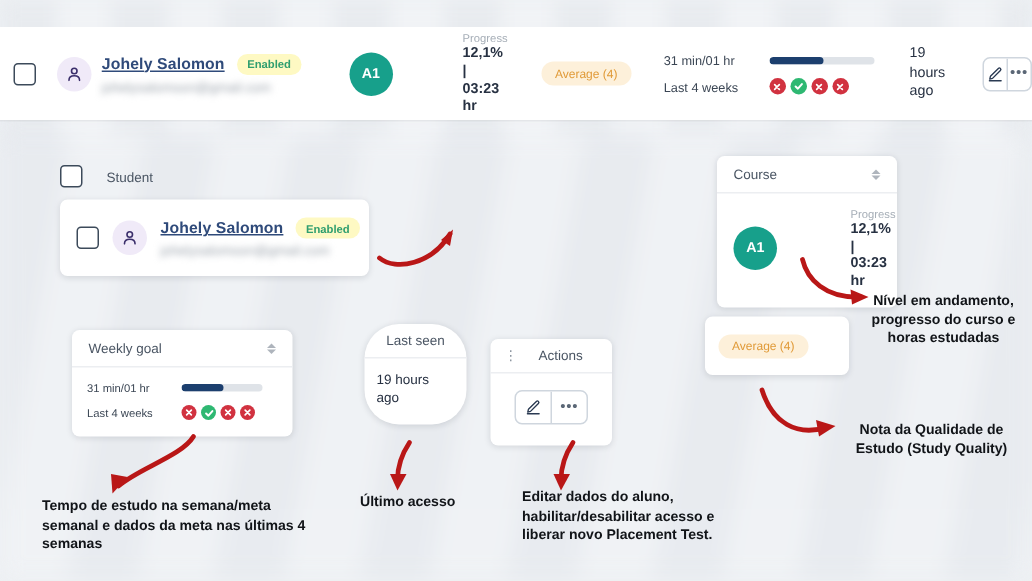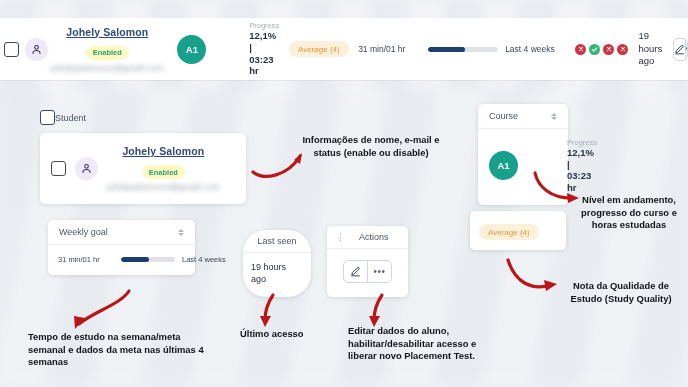--- a/index.html
+++ b/index.html
@@ -38,21 +38,21 @@
   .chk{
     width:13px;height:13px;border:1.6px solid #3c4a5a;border-radius:3px;
     background:#fff;flex:none;
   }
   .avatar{
     width:23px;height:23px;border-radius:50%;
     background:#f0eaf8;display:flex;align-items:center;justify-content:center;flex:none;
   }
   .avatar svg{display:block}
   .nameblk{display:flex;flex-direction:column;gap:3px;}
-  .nameline{display:flex;align-items:center;gap:8px;flex-direction:column;}
+  .nameline{display:flex;align-items:center;gap:8px;}
   .sname{
     font-size:10.5px;font-weight:700;color:#2f4a7a;
     text-decoration:underline;letter-spacing:.1px;white-space:nowrap;
   }
   .badge-enabled{
     font-size:7.5px;color:#2f9e6f;background:#fef9c3;
     padding:2.5px 7px;border-radius:9px;font-weight:600;white-space:nowrap;
   }
   .email-blur{
     font-size:9px;color:#9aa2ab;filter:blur(2.6px);
@@ -63,21 +63,21 @@
     color:#fff;font-size:9.5px;font-weight:700;
     display:flex;align-items:center;justify-content:center;flex:none;
   }
   .prog-blk{display:flex;flex-direction:column;line-height:1.22;margin-left:40px;}
   .prog-cap{font-size:7.5px;color:#a6aeb7;}
   .prog-v{font-size:9.5px;color:#273142;font-weight:700;}
   .badge-avg{
     font-size:8px;color:#e09a38;background:#fdf0da;
     padding:3.5px 9px;border-radius:10px;white-space:nowrap;
   }
-  .goal-blk{display:flex;flex-direction:row;gap:7px;}
+  .goal-blk{display:flex;flex-direction:column;gap:7px;}
   .goal-row{display:flex;align-items:center;gap:13px;}
   .goal-lab{font-size:8.5px;color:#3b4654;white-space:nowrap;min-width:57px;}
   .bar{width:70px;height:5px;border-radius:3px;background:#dfe3e8;overflow:hidden;}
   .bar>i{display:block;height:100%;background:#1c3f6e;border-radius:3px;}
   .dots{display:flex;gap:3px;}
   .dot{width:11px;height:11px;border-radius:50%;display:flex;align-items:center;justify-content:center;}
   .dot.bad{background:#d13240;}
   .dot.ok{background:#2eb872;}
   .dot svg{display:block}
   .seen{font-size:9.5px;color:#273142;line-height:1.3;text-align:left;}
@@ -106,45 +106,45 @@
   }
   .sorticon i.up{border-bottom:3.5px solid #6d7887;}
   .sorticon i.dn{border-top:3.5px solid #6d7887;}
   .card-body{padding:10px 11px;}
 
   
   #card-student{left:40px;top:133px;width:206px;}
   #card-student .card-body{display:flex;align-items:center;gap:9px;padding:12px 11px;}
   #hdr-student{
     position:absolute;left:40px;top:110px;width:206px;
-    display:flex;align-items:center;gap:0;z-index:4;
+    display:flex;align-items:center;gap:16px;z-index:4;
   }
   #hdr-student .lab{font-size:9px;color:#4a5563;}
 
   
   #card-weekly{left:48px;top:220px;width:147px;}
   #card-weekly .card-body{padding:9px 10px 11px;}
   #card-weekly .goal-lab{font-size:7.5px;min-width:50px;}
   #card-weekly .bar{width:54px;}
   #card-weekly .dot{width:10px;height:10px;}
 
   
-  #card-lastseen{left:243px;top:230px;width:68px;border-radius:23px;}
+  #card-lastseen{left:243px;top:216px;width:68px;border-radius:23px;}
   #card-lastseen .card-head{justify-content:center;padding:6px 8px;}
   #card-lastseen .card-body{padding:9px 8px 12px;}
   #card-lastseen .seen{font-size:9px;}
 
   
   #card-actions{left:327px;top:226px;width:81px;}
   #card-actions .card-head{justify-content:flex-start;gap:14px;padding:6px 9px;}
   #card-actions .kebab{font-size:9px;color:#8a939e;line-height:1;}
   #card-actions .card-body{padding:11px 9px 14px;display:flex;justify-content:center;}
 
   
-  #card-course{left:478px;top:104px;width:90px;}
+  #card-course{left:478px;top:104px;width:120px;}
   #card-course .card-body{display:flex;align-items:center;gap:9px;padding:9px 11px 12px;}
 
   
   #card-quality{left:470px;top:211px;width:96px;}
   #card-quality .card-head{padding:6px 9px;}
   #card-quality .card-body{padding:9px 9px 12px;}
 
   
   .note{
     position:absolute;color:#111418;font-weight:700;
@@ -403,19 +403,18 @@
     </svg>
   </div>
 
   <div class="arrow" style="left:363px;top:292px;">
     <svg width="30" height="40" viewBox="0 0 30 40" fill="none">
       <path d="M19 3 C13 12, 11 20, 11 28" stroke="#b91717" stroke-width="3.2" stroke-linecap="round"></path>
       <path d="M6 24 L11 35 L17 24 Z" fill="#b91717"></path>
     </svg>
   </div>
 
-  <div class="note" id="note-info">Informações de nome, e-mail e status (enable ou disable)</div>
   <div class="note" id="note-level">Nível em andamento, progresso do curso e horas estudadas</div>
   <div class="note" id="note-quality">Nota da Qualidade de Estudo (Study Quality)</div>
   <div class="note" id="note-time">Tempo de estudo na semana/meta semanal e dados da meta nas últimas 4 semanas</div>
   <div class="note" id="note-last">Último acesso</div>
   <div class="note" id="note-edit">Editar dados do aluno, habilitar/desabilitar acesso e liberar novo Placement Test.</div>
 </div>
 
 </body></html>

